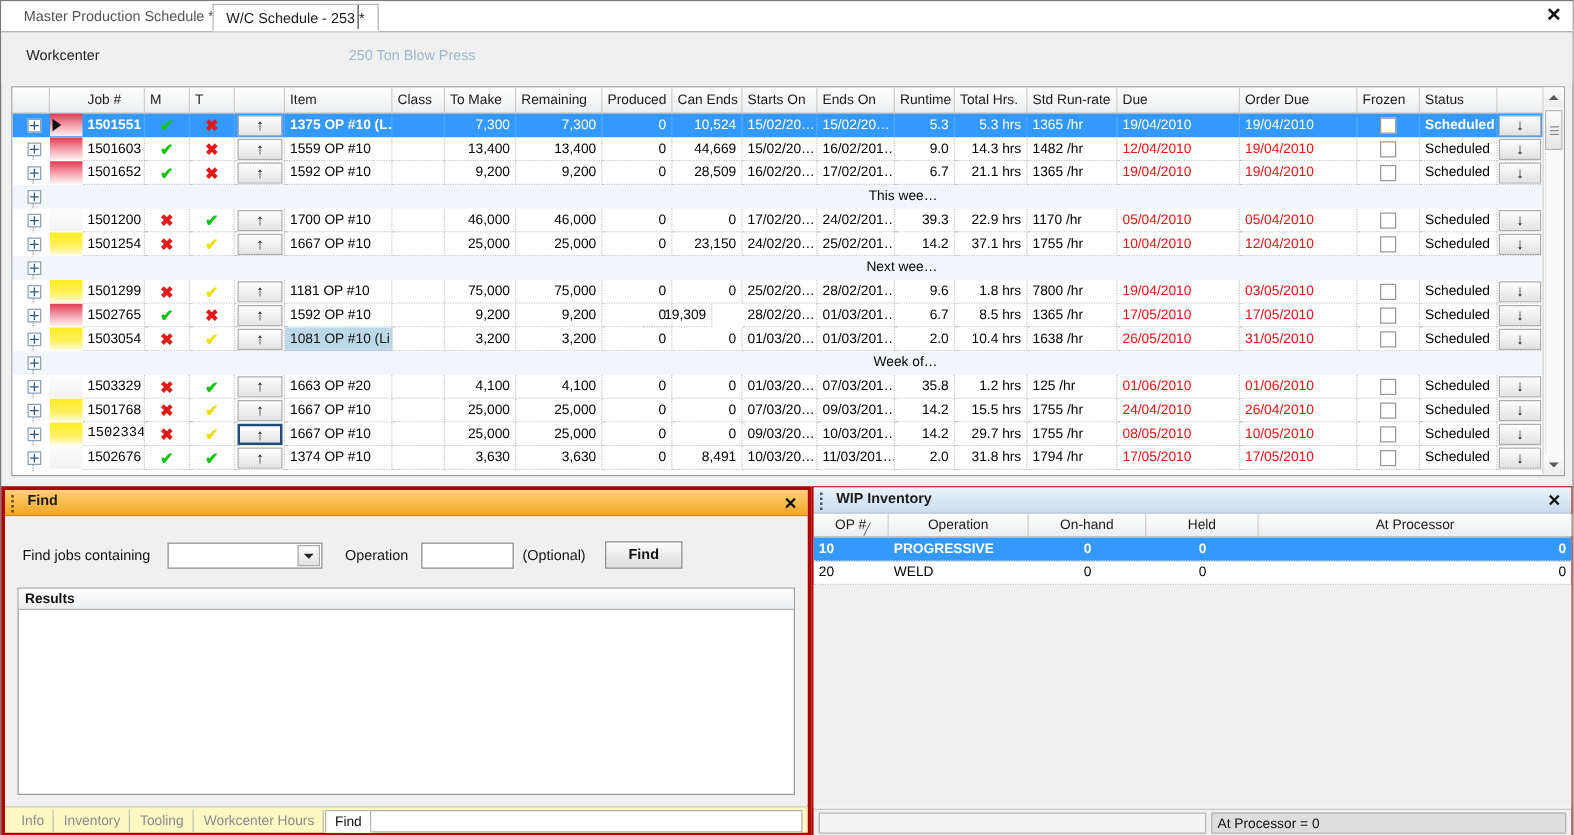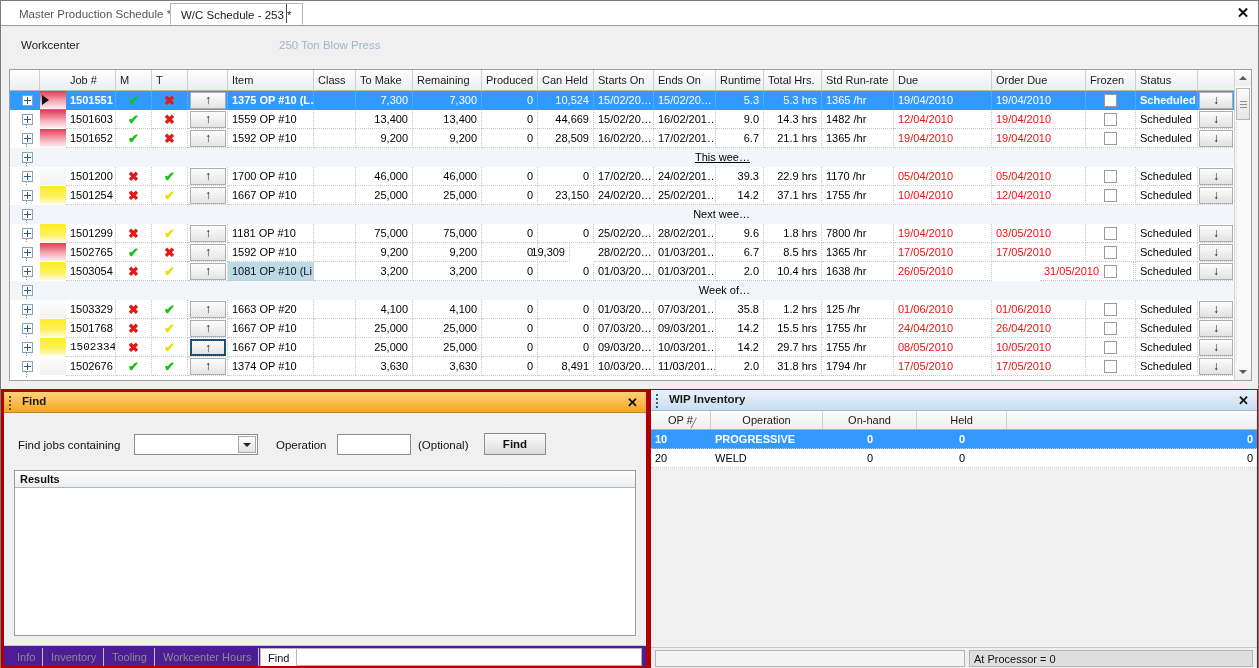--- a/index.html
+++ b/index.html
@@ -94,21 +94,21 @@
   .fcombo{position:absolute;left:130px;top:21px;width:124px;height:21px;background:#fff;border:1px solid #8c8c8c;box-sizing:border-box;}
   .fcombo .fb{position:absolute;right:1px;top:1px;width:18px;height:17px;background:linear-gradient(#fdfdfd,#e2e2e2);border:1px solid #a8a8a8;box-sizing:border-box;cursor:pointer;}
   .fcombo .fb:after{content:"";position:absolute;left:4px;top:6px;border-left:4px solid transparent;border-right:4px solid transparent;border-top:4px solid #222;}
   .fl2{position:absolute;left:272px;top:26px;font-size:11.5px;color:#111;}
   .ftext{position:absolute;left:333px;top:21px;width:74px;height:21px;background:#fff;border:1px solid #8c8c8c;box-sizing:border-box;}
   .fopt{position:absolute;left:414px;top:26px;font-size:11.5px;color:#111;}
   .fbtn{position:absolute;left:480px;top:20px;width:62px;height:22px;background:linear-gradient(#fdfdfd,#dcdcdc);border:1px solid #8e8e8e;box-sizing:border-box;text-align:center;line-height:20px;font-size:11.5px;font-weight:bold;color:#111;cursor:pointer;}
   .results{position:absolute;left:10px;top:57px;right:10px;bottom:8px;background:#fff;border:1px solid #9d9d9d;box-sizing:border-box;}
   .res-head{position:absolute;left:0;top:0;right:0;height:17px;background:linear-gradient(#fdfdfd,#eceef0);border-bottom:1px solid #b5b5b5;box-sizing:border-box;}
   .res-head span{position:absolute;left:5px;top:2px;font-size:11px;font-weight:bold;color:#111;}
-  .bottabs{position:absolute;left:0;bottom:0;right:0;height:21px;background:#4c1d95;border-top:1px solid #c9c9c9;box-sizing:border-box;}
+  .bottabs{position:absolute;left:0;bottom:0;right:0;height:21px;background:#fef9c3;border-top:1px solid #c9c9c9;box-sizing:border-box;}
   .btab{position:absolute;top:2px;height:18px;line-height:18px;padding:0 7px;font-size:11px;color:#8a8a8a;border-right:1px solid #c0c0c0;box-sizing:border-box;white-space:nowrap;cursor:pointer;}
   .btab.active{color:#111;background:#fff;border:1px solid #b8b8b8;border-bottom:1px solid #fff;}
   .btab-field{position:absolute;left:268px;top:2px;right:4px;height:18px;background:#fff;border:1px solid #b0b0b0;box-sizing:border-box;}
 
   
   .wippanel{position:absolute;left:648px;top:388px;width:609px;height:280px;border:1px solid #b00000;border-left:2px solid #b00000;box-sizing:border-box;background:#f0f0f0;}
   .wip-title{position:absolute;left:0;top:0;right:0;height:21px;background:linear-gradient(#eaf3fb,#c9ddf0);border-bottom:1px solid #9fb8ce;box-sizing:border-box;}
   .wip-title .t{position:absolute;left:18px;top:3px;font-size:11.5px;font-weight:bold;color:#1b1b1b;}
   .grip2 i{position:absolute;left:0;width:2px;height:2px;background:#3f5a75;}
   .wiphead{position:absolute;left:0;top:21px;right:0;height:19px;background:linear-gradient(#fdfdfd,#eceef0);border-bottom:1px solid #b5b5b5;box-sizing:border-box;}
@@ -151,21 +151,21 @@
         <div class="gh" style="left: 0px; width: 30px;"></div>
         <div class="gh" style="left: 56px; width: 50px;">Job #</div>
         <div class="gh" style="left: 106px; width: 36px;">M</div>
         <div class="gh" style="left: 142px; width: 36px;">T</div>
         <div class="gh" style="left: 178px; width: 40px;"></div>
         <div class="gh" style="left: 218px; width: 86px;">Item</div>
         <div class="gh" style="left: 304px; width: 42px;">Class</div>
         <div class="gh" style="left: 346px; width: 57px;">To Make</div>
         <div class="gh" style="left: 403px; width: 69px;">Remaining</div>
         <div class="gh" style="left: 472px; width: 56px;">Produced</div>
-        <div class="gh" style="left: 528px; width: 56px;">Can Held</div>
+        <div class="gh" style="left: 528px; width: 56px;">Can Ends</div>
         <div class="gh" style="left: 584px; width: 60px;">Starts On</div>
         <div class="gh" style="left: 644px; width: 62px;">Ends On</div>
         <div class="gh" style="left: 706px; width: 48px;">Runtime</div>
         <div class="gh" style="left: 754px; width: 58px;">Total Hrs.</div>
         <div class="gh" style="left: 812px; width: 72px;">Std Run-rate</div>
         <div class="gh" style="left: 884px; width: 98px;">Due</div>
         <div class="gh" style="left: 982px; width: 94px;">Order Due</div>
         <div class="gh" style="left: 1076px; width: 50px;">Frozen</div>
         <div class="gh" style="left: 1126px; width: 62px;">Status</div>
         <div class="gh" style="left: 1188px; width: 37px;"></div>
@@ -261,21 +261,21 @@
             <div class="chk" style="left: 18px;"></div>
           </div>
           <div class="gc" style="left: 1126px; width: 62px;">Scheduled</div>
           <div class="gc c" style="left: 1188px; width: 37px; border-right: none;">
             <div class="downbtn" style="left: 1px;">↓</div>
           </div>
         </div>
         <div class="grow sep" style="top: 57px;">
           <div class="expander"></div>
           <div class="rowdots"></div>
-          <div class="gc r" style="left: 584px; width: 160px; border-right: none; border-bottom: none; text-decoration: underline;">This wee…</div>
+          <div class="gc r" style="left: 584px; width: 160px; border-right: none; border-bottom: none;">This wee…</div>
         </div>
         <div class="grow alt" style="top: 76px;">
           <div class="expander"></div>
           <div class="rowdots"></div>
           <div class="swatch sw-none"></div>
           <div class="gc" style="left: 56px; width: 50px;">1501200</div>
           <div class="gc c" style="left: 106px; width: 36px;"><span class="mark mk-red">✖</span></div>
           <div class="gc c" style="left: 142px; width: 36px;"><span class="mark mk-green">✔</span></div>
           <div class="gc c" style="left: 178px; width: 40px;">
             <div class="upbtn" style="left: 2px;">↑</div>
@@ -414,21 +414,21 @@
           <div class="gc r" style="left: 346px; width: 57px;">3,200</div>
           <div class="gc r" style="left: 403px; width: 69px;">3,200</div>
           <div class="gc r" style="left: 472px; width: 56px;">0</div>
           <div class="gc r" style="left: 528px; width: 56px;">0</div>
           <div class="gc" style="left: 584px; width: 60px;">01/03/20…</div>
           <div class="gc" style="left: 644px; width: 62px;">01/03/201…</div>
           <div class="gc r" style="left: 706px; width: 48px;">2.0</div>
           <div class="gc r" style="left: 754px; width: 58px;">10.4 hrs</div>
           <div class="gc" style="left: 812px; width: 72px;">1638 /hr</div>
           <div class="gc red" style="left: 884px; width: 98px;">26/05/2010</div>
-          <div class="gc red" style="left: 982px; width: 94px; margin-left: 48px;">31/05/2010</div>
+          <div class="gc red" style="left: 982px; width: 94px;">31/05/2010</div>
           <div class="gc c" style="left: 1076px; width: 50px;">
             <div class="chk" style="left: 18px;"></div>
           </div>
           <div class="gc" style="left: 1126px; width: 62px;">Scheduled</div>
           <div class="gc c" style="left: 1188px; width: 37px; border-right: none;">
             <div class="downbtn" style="left: 1px;">↓</div>
           </div>
         </div>
         <div class="grow sep" style="top: 190px;">
           <div class="expander"></div>
@@ -623,20 +623,21 @@
           <i style="top:12px"></i>
       </div>
       <div class="t">WIP Inventory</div>
       <div class="pclose">✕</div>
     </div>
     <div class="wiphead" id="wip-head">
         <div class="wh" style="left: 0px; width: 60px;">OP #<span class="sortarrow" style="left: 40px; top: 3px;">╱</span></div>
         <div class="wh" style="left: 60px; width: 112px;">Operation</div>
         <div class="wh" style="left: 172px; width: 94px;">On-hand</div>
         <div class="wh" style="left: 266px; width: 90px;">Held</div>
+        <div class="wh" style="left: 356px; width: 251px;">At Processor</div>
       </div>
     <div class="wbody" id="wip-body">
         <div class="wrow sel" style="top: 0px;">
           <div class="wc2" style="left: 0px; width: 60px;">10</div>
           <div class="wc2" style="left: 60px; width: 112px;">PROGRESSIVE</div>
           <div class="wc2" style="left: 172px; width: 94px; text-align: center; padding-left: 0px;">0</div>
           <div class="wc2" style="left: 266px; width: 90px; text-align: center; padding-left: 0px;">0</div>
           <div class="wc2 r" style="left: 356px; width: 251px;">0</div>
         </div>
         <div class="wrow" style="top: 19px;">

